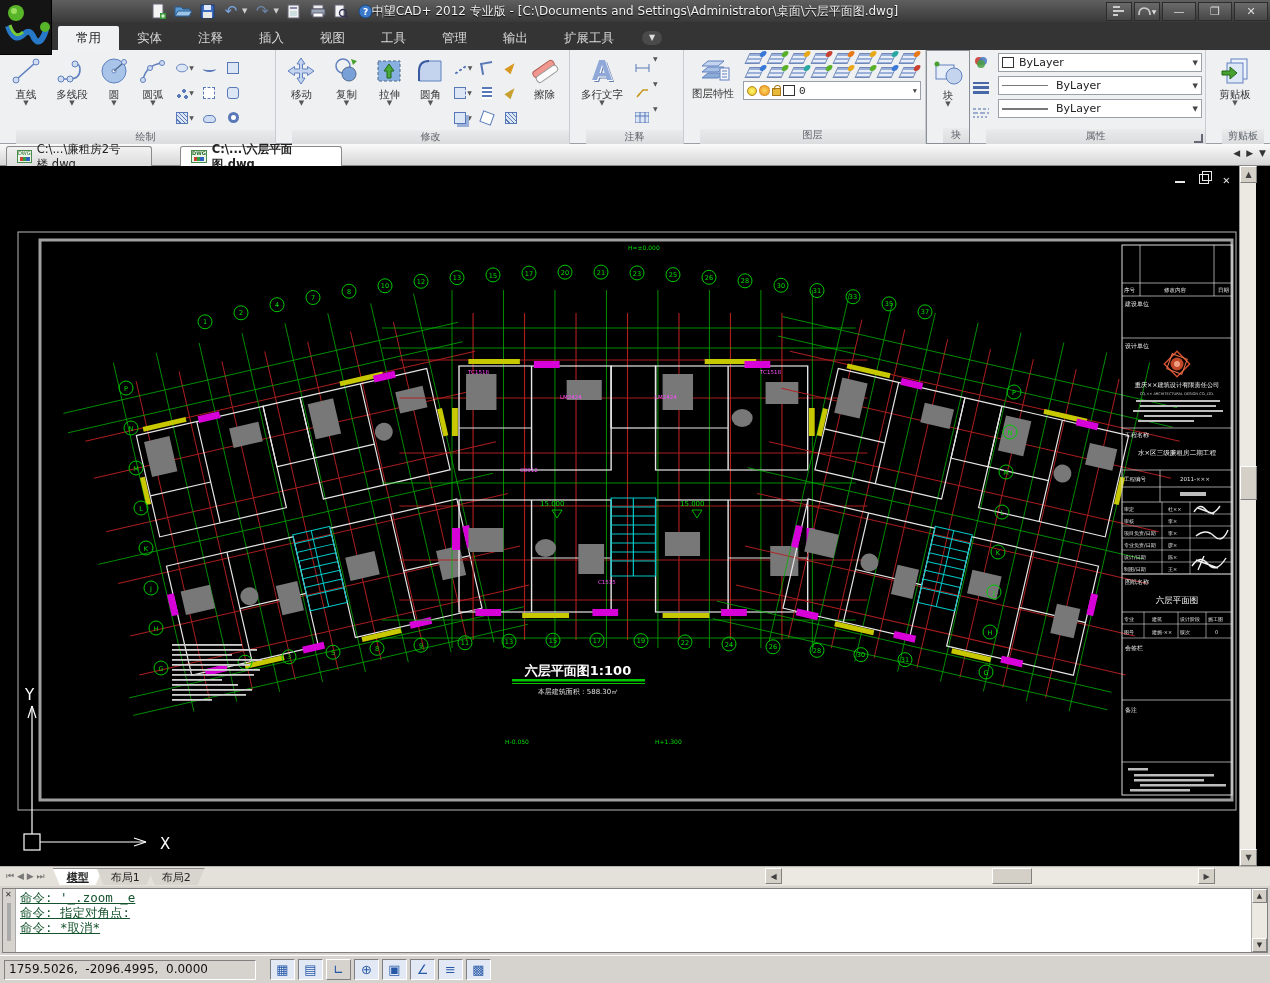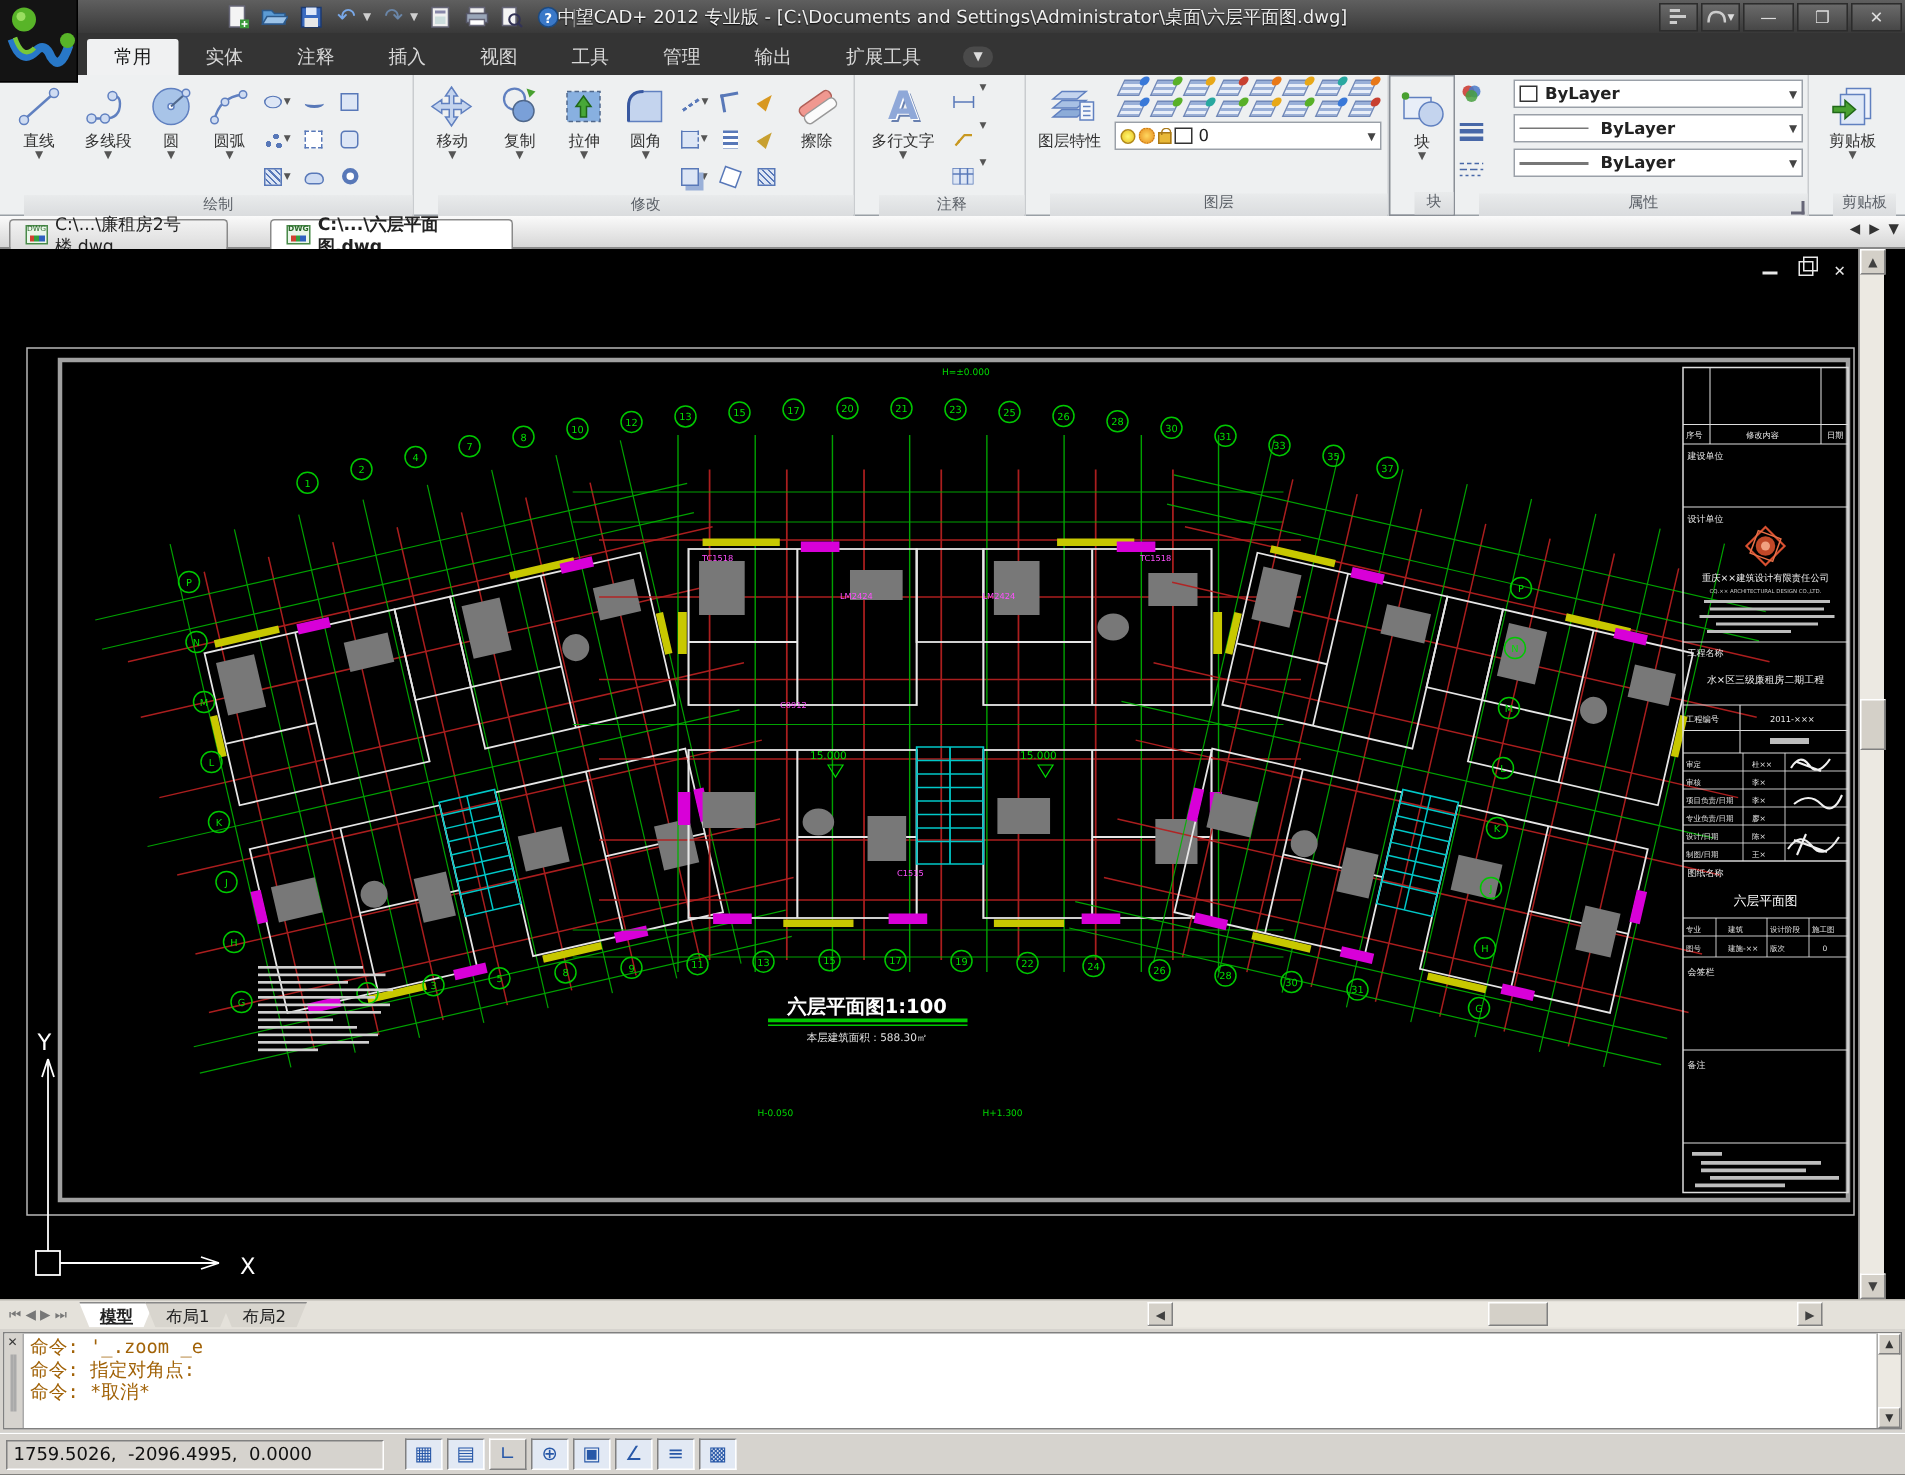--- a/index.html
+++ b/index.html
@@ -120,22 +120,22 @@
     clip-path:polygon(0 0,100% 0,calc(100% - 7px) 100%,7px 100%);border-top:1px solid #888;color:#222;}
   .ltab.active{background:#fff;font-weight:bold;text-decoration:underline;}
 
   
   #cmd{position:absolute;left:0;top:886px;width:1270px;height:69px;background:#d6d3ce;padding:2px;}
   #cmd-inner{width:100%;height:100%;border:1px solid #808080;background:#fff;display:flex;}
   #cmd-grip{width:13px;background:#d6d3ce;border-right:1px solid #aaa;position:relative;}
   #cmd-grip .x{position:absolute;top:1px;left:2px;font-size:8px;color:#333;}
   #cmd-grip .bars{position:absolute;top:14px;left:4px;width:4px;height:38px;
     border-left:2px solid #aaa;border-right:2px solid #aaa;}
-  #cmd-text{flex:1;font-family:"DejaVu Sans Mono","Liberation Mono",monospace;font-size:12.5px;color:#a16207;
-    display:flex;flex-direction:column;}
+  #cmd-text{flex:1;font-family:"DejaVu Sans Mono","Liberation Mono",monospace;font-size:12.5px;color:#14532d;
+    display:flex;flex-direction:column;text-decoration:underline;}
   #cmd-hist{padding:1px 4px;flex:1;}
   #cmd-hist div{line-height:15px;white-space:pre;}
   #cmd-prompt{border-top:1px solid #808080;line-height:17px;padding:0 4px;white-space:pre;}
   #cmd-sb{width:16px;background:#ece9e2;border-left:1px solid #aaa;display:flex;flex-direction:column;
     justify-content:space-between;}
   .csb{width:15px;height:14px;background:#d4d0c8;border:1px solid;border-color:#fff #808080 #808080 #fff;
     font-size:7px;color:#333;text-align:center;line-height:12px;}
 
   
   #statusbar{position:absolute;left:0;top:955px;width:1270px;height:28px;background:#d6d3ce;
@@ -459,21 +459,21 @@
               <line x1="5" y1="0" x2="5" y2="11" stroke="#5878b8"></line>
               <line x1="10" y1="0" x2="10" y2="11" stroke="#5878b8"></line>
             </svg>
           </span>
         <span class="mcaret">▼</span>
       </div>
     </div>
     <div class="panel-label">注释</div>
   </div>
 
-  <div class="panel" style="width:242px;">
+  <div class="panel" style="width:242px;font-family:Liberation Mono, monospace;">
     <div class="panel-body" style="gap:4px;">
       <div class="bigbtn" style="width:52px;">
         <span class="bicon">
           <svg width="34" height="26">
               <g>
                 <polygon points="6,8 22,8 28,3 12,3" fill="#c4d4ee" stroke="#6080c0"></polygon>
                 <polygon points="6,14 22,14 28,9 12,9" fill="#a8c0e4" stroke="#6080c0"></polygon>
                 <polygon points="6,20 22,20 28,15 12,15" fill="#8cacd8" stroke="#6080c0"></polygon>
                 <rect x="24" y="10" width="9" height="12" fill="#f4f6fa" stroke="#6080c0"></rect>
                 <line x1="26" y1="13" x2="31" y2="13" stroke="#6080c0"></line>
@@ -531,21 +531,21 @@
             </svg>
           </span>
         <span class="blabel">块</span>
           <span class="bcaret">▼</span>
       </div>
     </div>
     <div class="panel-label">块</div>
   </div>
 
   <div class="panel" style="width:236px;">
-    <div class="panel-body" style="gap:20px;font-weight:bold;">
+    <div class="panel-body" style="gap:9px;">
       <div style="display:flex;flex-direction:column;gap:6px;padding-top:1px;">
         <span>
           <svg width="16" height="14">
               <circle cx="6" cy="6" r="4" fill="#d05048"></circle>
               <circle cx="10" cy="6" r="4" fill="#4878c8" opacity=".85"></circle>
               <circle cx="8" cy="9" r="4" fill="#48a040" opacity=".85"></circle>
             </svg></span>
         <span>
           <svg width="16" height="12">
               <rect y="0" width="16" height="2" fill="#4868a8"></rect>

